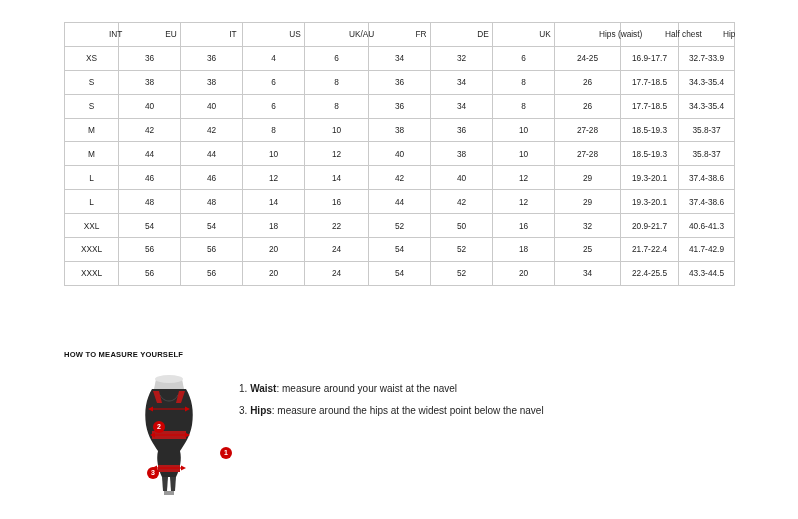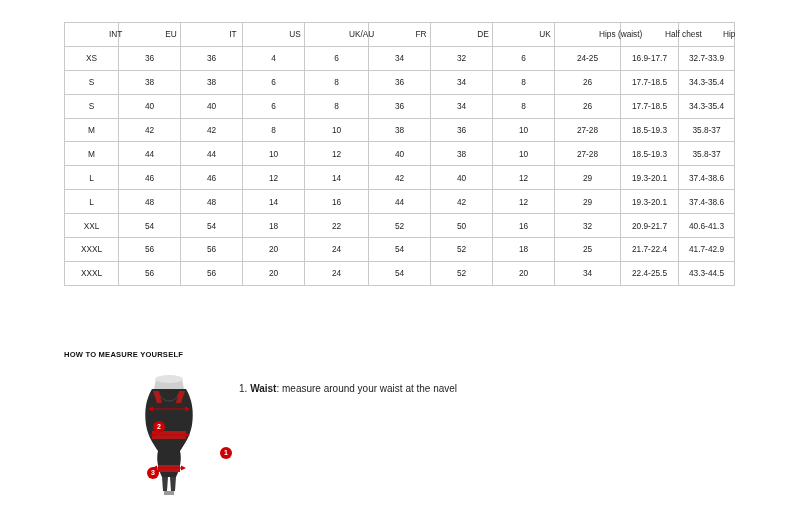--- a/index.html
+++ b/index.html
@@ -326,17 +326,18 @@
           <polygon points="48,95 53,92.5 53,97.5" fill="#cc0000"></polygon>
           <polygon points="82,95 77,92.5 77,97.5" fill="#cc0000"></polygon>
         </svg>
         <div class="badge badge-1">1</div>
         <div class="badge badge-2">2</div>
         <div class="badge badge-3">3</div>
       </div>
 
       <div class="steps" id="steps-list">
           <div class="step"><span>1.</span> <b>Waist</b><span>: measure around your waist at the navel</span></div>
+          <div class="step"><span>3.</span> <b>Hips</b><span>: measure around the hips at the widest point below the navel</span></div>
         </div>
     </div>
   </div>
 
 </div>
 
 </body></html>

